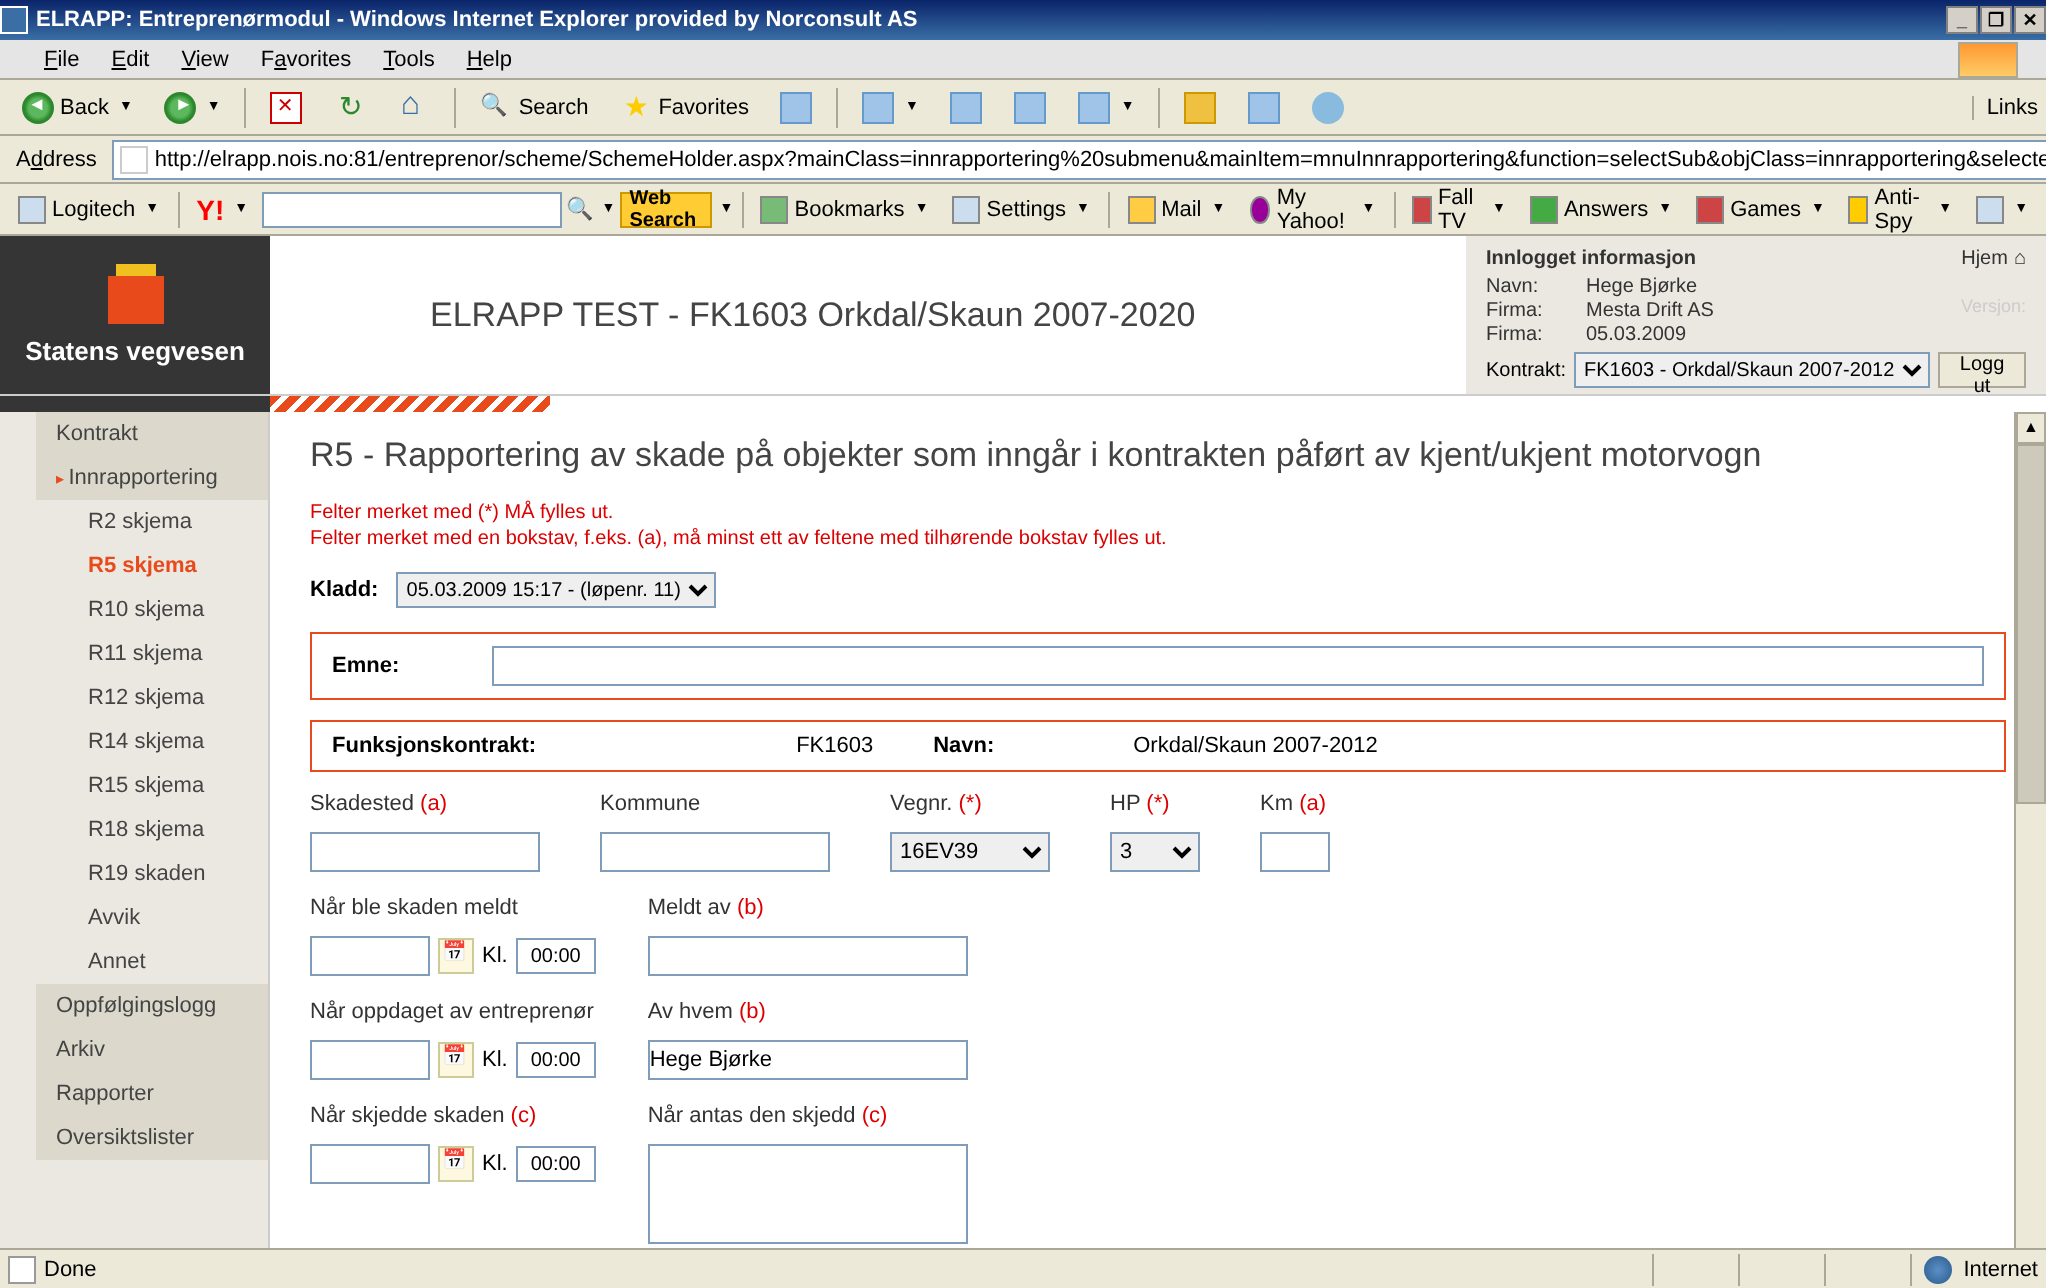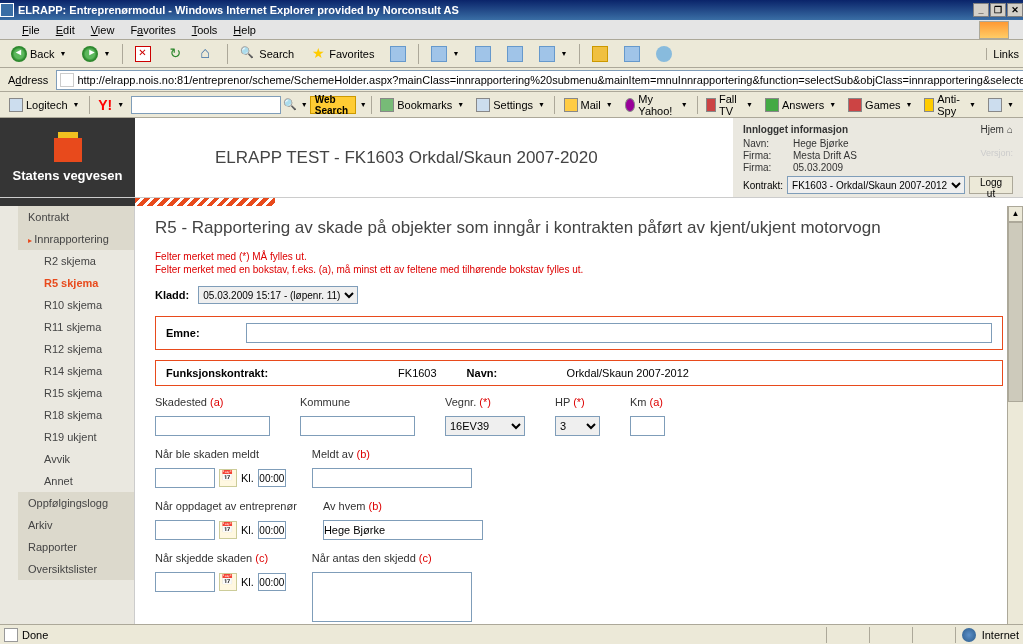--- a/index.html
+++ b/index.html
@@ -108,21 +108,21 @@
 .fld-label .req { color: #d00; }
 .fld-label .letter { color: #d00; }
 .fld-input { height: 20px; border: 1px solid #7f9db9; width: 115px; font-size: 11px; }
 .fld-input.sm { width: 60px; }
 .fld-input.xs { width: 35px; }
 .fld-select { height: 20px; border: 1px solid #7f9db9; font-size: 11px; }
 .date-row { display: flex; align-items: center; gap: 4px; }
 .cal-icon { width: 18px; height: 18px; background: #fff8e1; border: 1px solid #cc9; display: inline-block; position: relative; }
 .cal-icon::after { content: "📅"; font-size: 10px; position: absolute; left: 1px; top: 0; }
 .kl-label { font-size: 11px; }
-.time-input { width: 28px; height: 18px; border: 1px solid #7f9db9; font-size: 10px; text-align: center; }
+.time-input { width: 40px; height: 18px; border: 1px solid #7f9db9; font-size: 10px; text-align: center; }
 .textarea-fld { width: 160px; height: 50px; border: 1px solid #7f9db9; font-size: 11px; resize: none; }
 
 .form-section { margin-bottom: 12px; }
 
 .scrollbar-v { position: absolute; right: 0; top: 0; bottom: 0; width: 16px; background: #ece9d8; border-left: 1px solid #aca899; }
 .sb-arrow { height: 16px; background: #ece9d8; border: 1px solid #aca899; text-align: center; font-size: 8px; line-height: 14px; }
 .sb-thumb { position: absolute; top: 16px; height: 180px; left: 0; right: 0; background: #cdcabb; border: 1px solid #aca899; }
 
 
 .statusbar { position: absolute; bottom: 0; left: 0; right: 0; height: 20px; background: #ece9d8; border-top: 1px solid #aca899; display: flex; align-items: center; padding: 0 4px; font-size: 11px; justify-content: space-between; }
@@ -339,21 +339,21 @@
       <div class="sb-item lev1">Kontrakt</div>
       <div class="sb-item lev1 bullet">Innrapportering</div>
       <div class="sb-item sub">R2 skjema</div>
       <div class="sb-item sub active">R5 skjema</div>
       <div class="sb-item sub">R10 skjema</div>
       <div class="sb-item sub">R11 skjema</div>
       <div class="sb-item sub">R12 skjema</div>
       <div class="sb-item sub">R14 skjema</div>
       <div class="sb-item sub">R15 skjema</div>
       <div class="sb-item sub">R18 skjema</div>
-      <div class="sb-item sub">R19 ukjent</div>
+      <div class="sb-item sub">R19 skaden</div>
       <div class="sb-item sub">Avvik</div>
       <div class="sb-item sub">Annet</div>
       <div class="sb-item lev1">Oppfølgingslogg</div>
       <div class="sb-item lev1">Arkiv</div>
       <div class="sb-item lev1">Rapporter</div>
       <div class="sb-item lev1">Oversiktslister</div>
     </div>
 
   <div class="form-area">
     <div class="page-title">R5 - Rapportering av skade på objekter som inngår i kontrakten påført av kjent/ukjent motorvogn</div>

